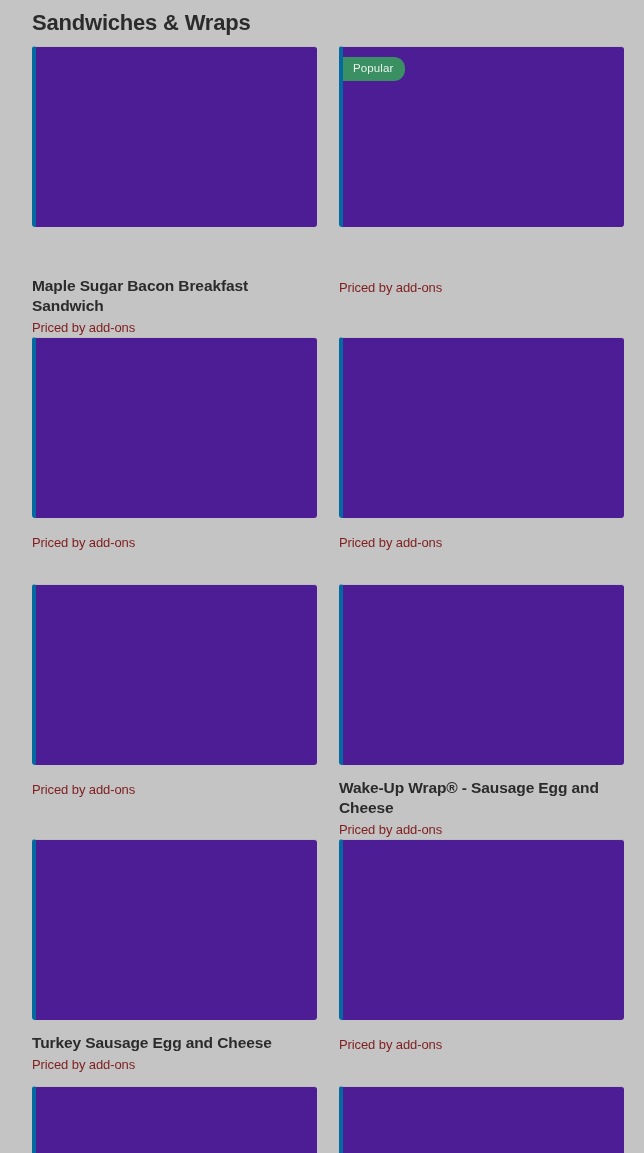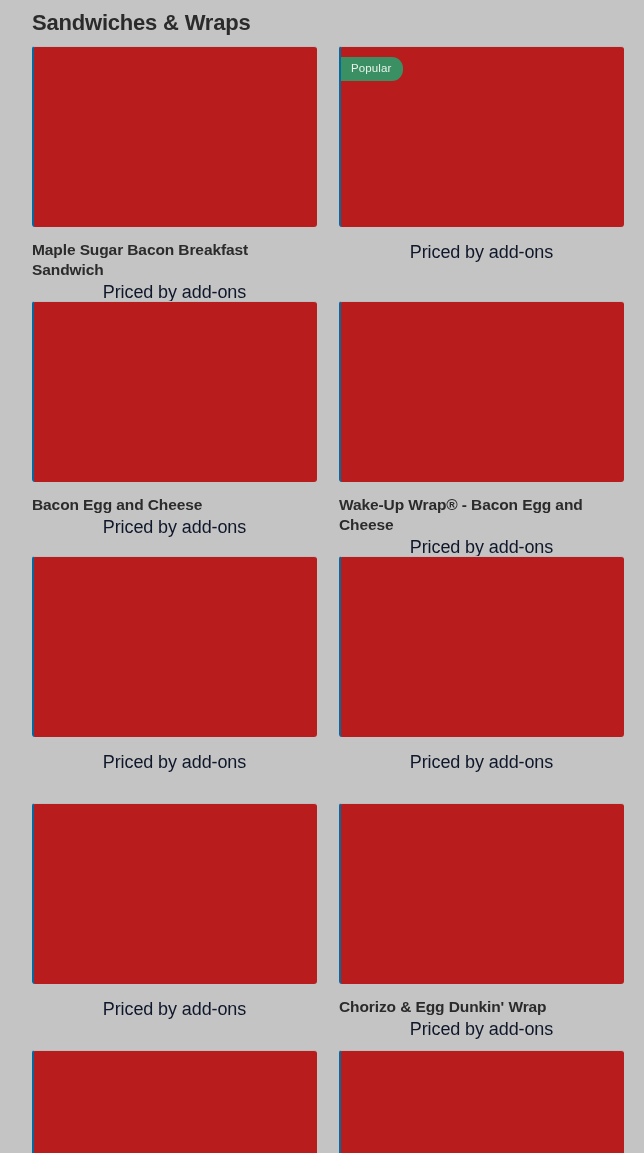--- a/index.html
+++ b/index.html
@@ -53,26 +53,26 @@
 
   .menu-card {
     display: flex;
     flex-direction: column;
     cursor: pointer;
   }
 
   .card-image {
     width: 285px;
     height: 181px;
-    background: #b91c1c;
+    background: #4c1d95;
     border-radius: 3px;
     position: relative;
     overflow: hidden;
     border-top: 1px solid #bdbdbd;
-    border-left: 2px solid #0369a1;
+    border-left: 4px solid #0369a1;
   }
 
   .badge {
     position: absolute;
     top: 10px;
     left: 0;
     background: #3a8f63;
     color: #e9f2ec;
     font-size: 11.5px;
     line-height: 1;
@@ -91,30 +91,29 @@
   .card-title {
     font-size: 15.5px;
     line-height: 20px;
     font-weight: 700;
     color: #2b2b2b;
     letter-spacing: -0.1px;
     max-width: 265px;
   }
 
   .card-price {
-    font-size: 18px;
+    font-size: 13px;
     line-height: 18px;
     font-weight: 400;
-    color: #0f172a;
+    color: #7f1d1d;
     margin-top: 3px;
     letter-spacing: -0.1px;
-    text-align: center;
   }
 
-  .menu-card.row-0 .card-body { min-height: 66px; }
+  .menu-card.row-0 .card-body { min-height: 66px; margin-top: 36px; }
   .menu-card.row-1 .card-body { min-height: 66px; }
   .menu-card.row-2 .card-body { min-height: 66px; }
   .menu-card.row-3 .card-body { min-height: 66px; }
 </style>
 </head>
 <body>
 
 <div class="page">
 
   <div class="section-header">
@@ -136,58 +135,57 @@
         <span class="badge">Popular</span>
       </div>
       <div class="card-body">
         <div class="card-price">Priced by add-ons</div>
       </div>
     </div>
 
     <div class="menu-card row-1">
       <div class="card-image"></div>
       <div class="card-body">
-        <div class="card-title">Bacon Egg and Cheese</div>
         <div class="card-price">Priced by add-ons</div>
       </div>
     </div>
 
     <div class="menu-card row-1">
       <div class="card-image"></div>
       <div class="card-body">
-        <div class="card-title">Wake-Up Wrap® - Bacon Egg and Cheese</div>
         <div class="card-price">Priced by add-ons</div>
       </div>
     </div>
 
     <div class="menu-card row-2">
       <div class="card-image"></div>
       <div class="card-body">
         <div class="card-price">Priced by add-ons</div>
       </div>
     </div>
 
     <div class="menu-card row-2">
       <div class="card-image"></div>
       <div class="card-body">
+        <div class="card-title">Wake-Up Wrap® - Sausage Egg and Cheese</div>
         <div class="card-price">Priced by add-ons</div>
       </div>
     </div>
 
     <div class="menu-card row-3">
       <div class="card-image"></div>
       <div class="card-body">
+        <div class="card-title">Turkey Sausage Egg and Cheese</div>
         <div class="card-price">Priced by add-ons</div>
       </div>
     </div>
 
     <div class="menu-card row-3">
       <div class="card-image"></div>
       <div class="card-body">
-        <div class="card-title">Chorizo &amp; Egg Dunkin' Wrap</div>
         <div class="card-price">Priced by add-ons</div>
       </div>
     </div>
 
     <div class="menu-card row-4">
       <div class="card-image"></div>
     </div>
 
     <div class="menu-card row-4">
       <div class="card-image"></div>

